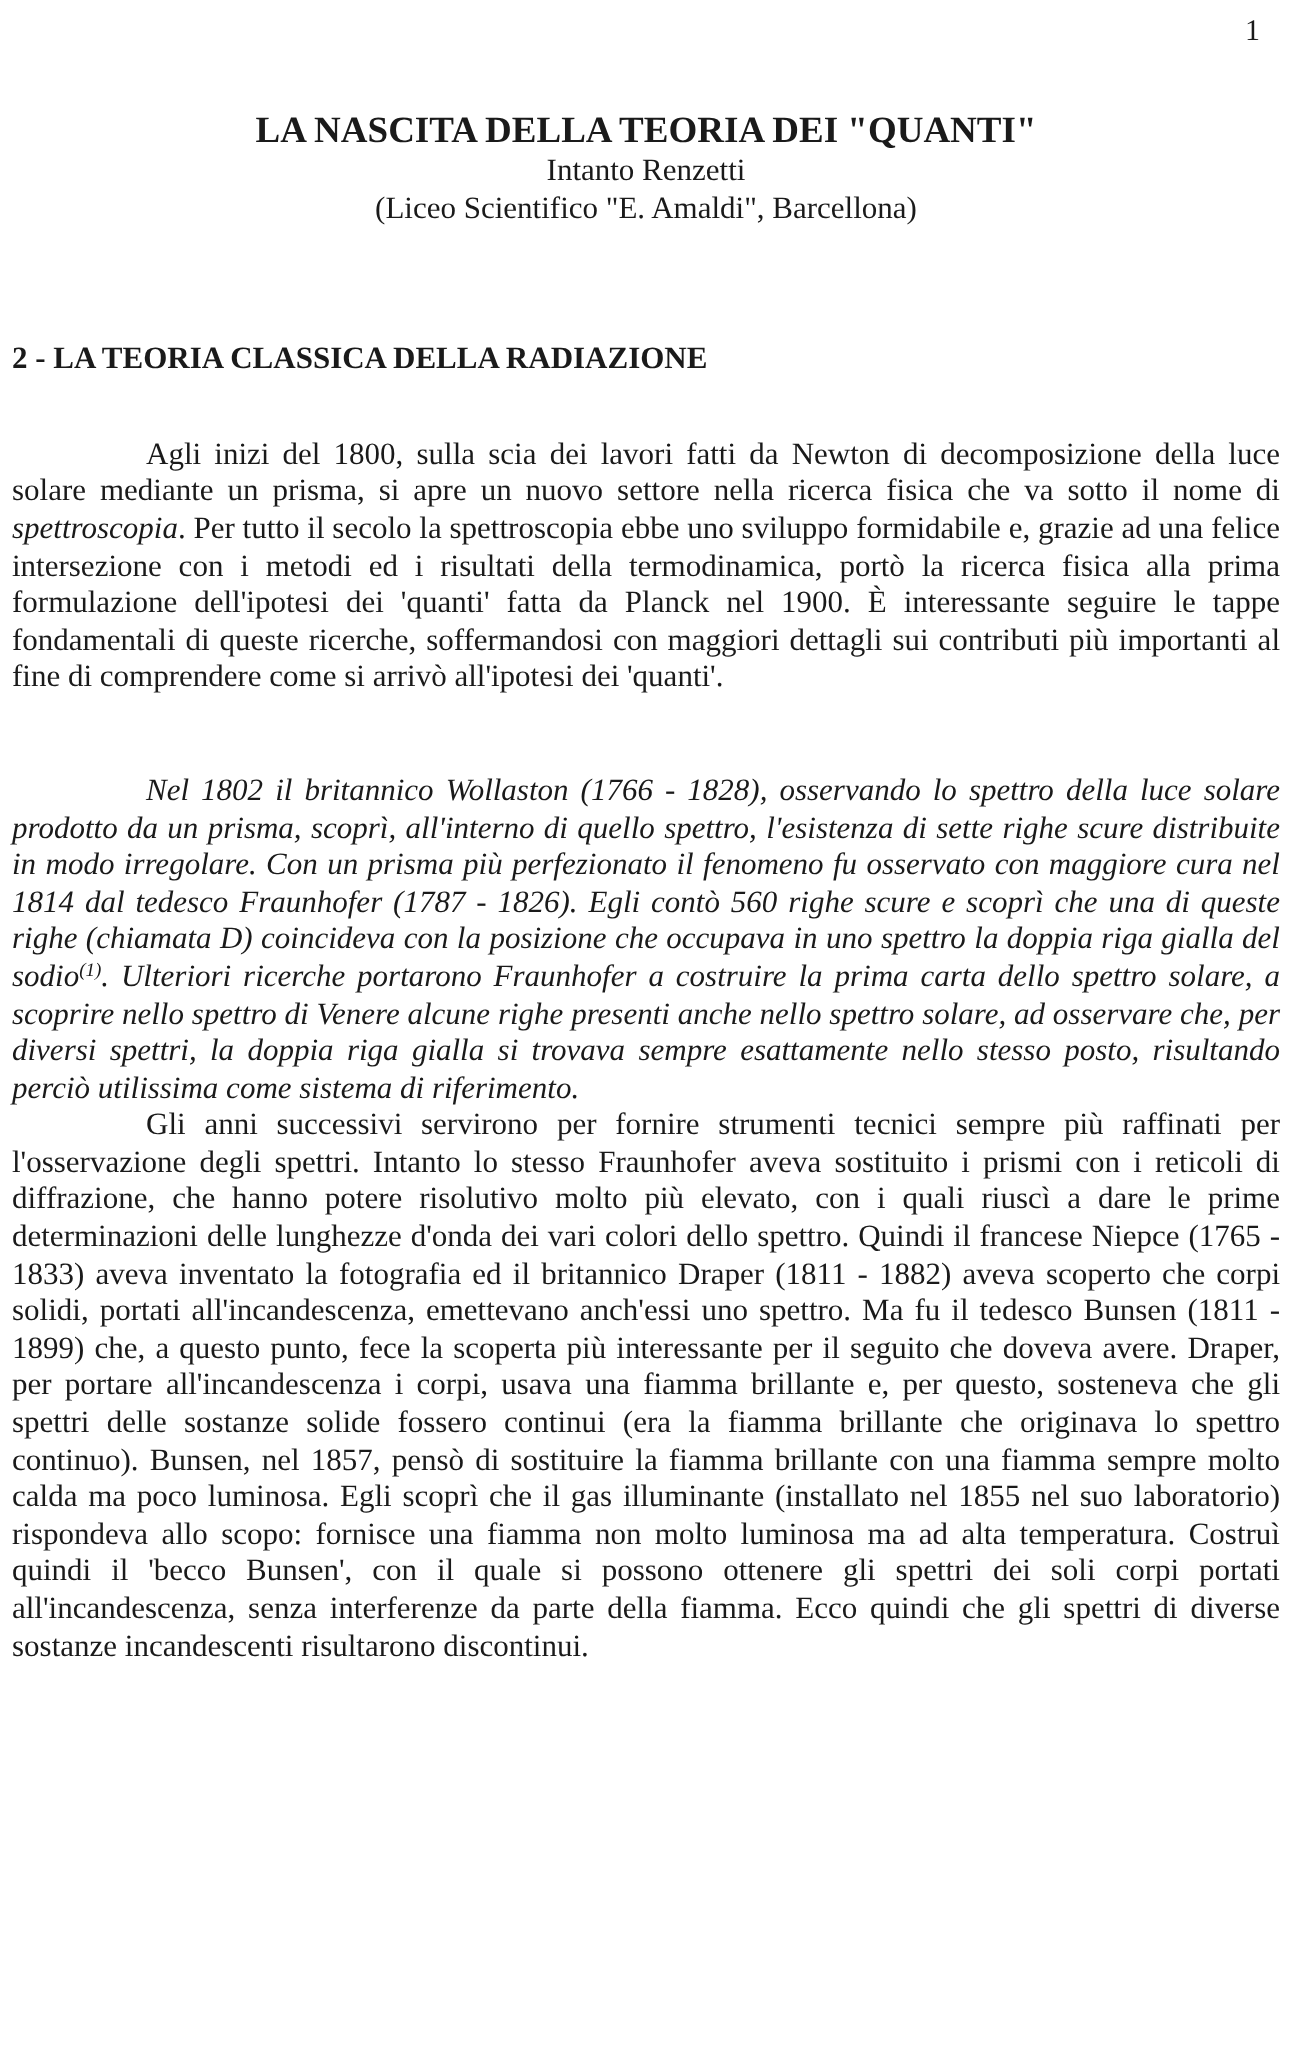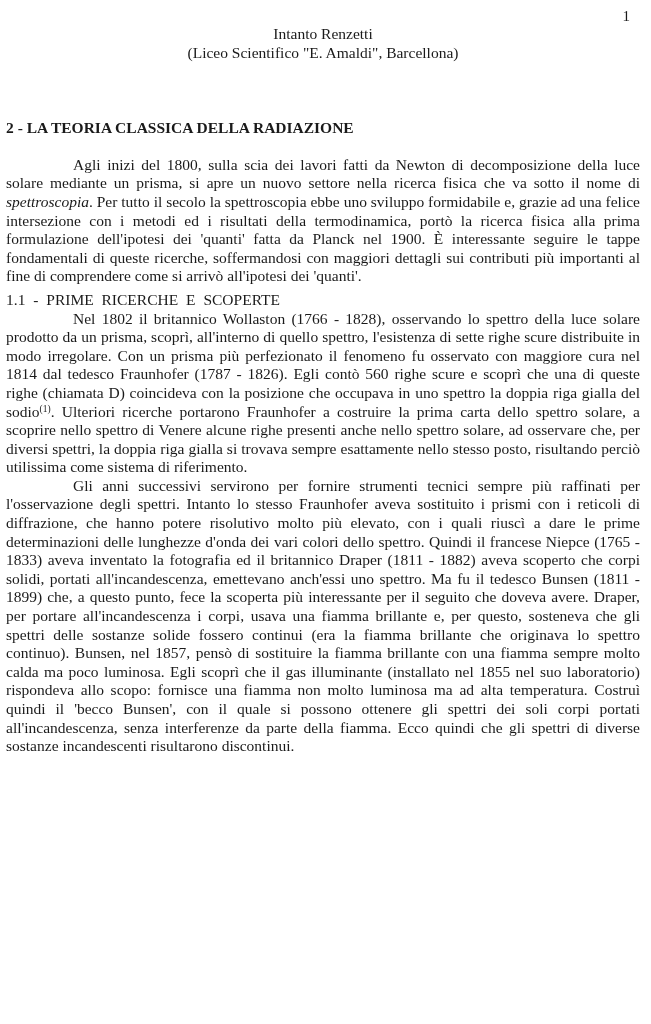--- a/index.html
+++ b/index.html
@@ -55,46 +55,48 @@
     word-spacing: 4px;
   }
   p.body-par {
     margin: 0;
     text-align: justify;
     text-indent: 67px;
     font-size: 15.5px;
     line-height: 18.6px;
   }
   p.par-first {
-    margin-top: 18px;
+    margin-top: 29px;
   }
   p.par-after-sub {
+    margin-top: 38px;
+    font-style: italic;
   }
   .run-italic { font-style: italic; }
   .run-superscript {
     font-size: 9.5px;
     line-height: 0;
     vertical-align: 5px;
   }
 </style>
 </head>
 <body>
 
 <div class="page">
 
   <div class="page-number">1</div>
 
+  <div class="doc-title">LA NASCITA DELLA TEORIA DEI "QUANTI"</div>
 
   <div class="doc-author">Intanto Renzetti</div>
 
   <div class="doc-affiliation">(Liceo Scientifico "E. Amaldi", Barcellona)</div>
 
   <div class="section-heading">2 - LA TEORIA CLASSICA DELLA RADIAZIONE</div>
 
   <p class="body-par par-first"><span>Agli inizi del 1800, sulla scia dei lavori fatti da Newton di decomposizione della luce solare mediante un prisma, si apre un nuovo settore nella ricerca fisica che va sotto il nome di </span><span class="run-italic">spettroscopia</span><span>. Per tutto il secolo la spettroscopia ebbe uno sviluppo formidabile e, grazie ad una felice intersezione con i metodi ed i risultati della termodinamica, portò la ricerca fisica alla prima formulazione dell'ipotesi dei 'quanti' fatta da Planck nel 1900. È interessante seguire le tappe fondamentali di queste ricerche, soffermandosi con maggiori dettagli sui contributi più importanti al fine di comprendere come si arrivò all'ipotesi dei 'quanti'.</span></p>
 
-  <div class="subsection-heading">1.1 - PRIME RICERCHE E SCOPERTE</div>
 
   <p class="body-par par-after-sub"><span>Nel 1802 il britannico Wollaston (1766 - 1828), osservando lo spettro della luce solare prodotto da un prisma, scoprì, all'interno di quello spettro, l'esistenza di sette righe scure distribuite in modo irregolare. Con un prisma più perfezionato il fenomeno fu osservato con maggiore cura nel 1814 dal tedesco Fraunhofer (1787 - 1826). Egli contò 560 righe scure e scoprì che una di queste righe (chiamata D) coincideva con la posizione che occupava in uno spettro la doppia riga gialla del sodio</span><span class="run-superscript">(1)</span><span>. Ulteriori ricerche portarono Fraunhofer a costruire la prima carta dello spettro solare, a scoprire nello spettro di Venere alcune righe presenti anche nello spettro solare, ad osservare che, per diversi spettri, la doppia riga gialla si trovava sempre esattamente nello stesso posto, risultando perciò utilissima come sistema di riferimento.</span></p>
 
   <p class="body-par"><span>Gli anni successivi servirono per fornire strumenti tecnici sempre più raffinati per l'osservazione degli spettri. Intanto lo stesso Fraunhofer aveva sostituito i prismi con i reticoli di diffrazione, che hanno potere risolutivo molto più elevato, con i quali riuscì a dare le prime determinazioni delle lunghezze d'onda dei vari colori dello spettro. Quindi il francese Niepce (1765 - 1833) aveva inventato la fotografia ed il britannico Draper (1811 - 1882) aveva scoperto che corpi solidi, portati all'incandescenza, emettevano anch'essi uno spettro. Ma fu il tedesco Bunsen (1811 - 1899) che, a questo punto, fece la scoperta più interessante per il seguito che doveva avere. Draper, per portare all'incandescenza i corpi, usava una fiamma brillante e, per questo, sosteneva che gli spettri delle sostanze solide fossero continui (era la fiamma brillante che originava lo spettro continuo). Bunsen, nel 1857, pensò di sostituire la fiamma brillante con una fiamma sempre molto calda ma poco luminosa. Egli scoprì che il gas illuminante (installato nel 1855 nel suo laboratorio) rispondeva allo scopo: fornisce una fiamma non molto luminosa ma ad alta temperatura. Costruì quindi il 'becco Bunsen', con il quale si possono ottenere gli spettri dei soli corpi portati all'incandescenza, senza interferenze da parte della fiamma. Ecco quindi che gli spettri di diverse sostanze incandescenti risultarono discontinui.</span></p>
 
 </div>
 
 </body></html>

